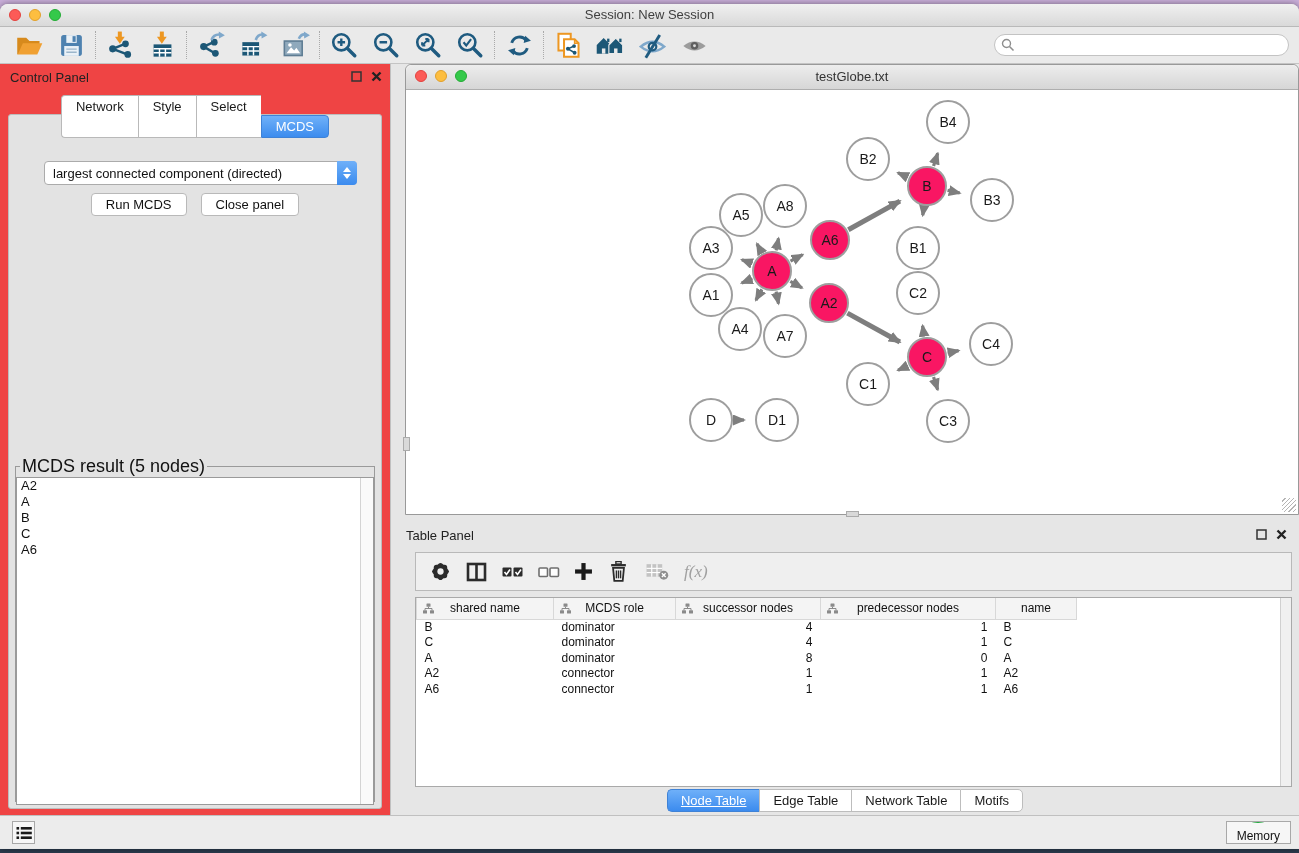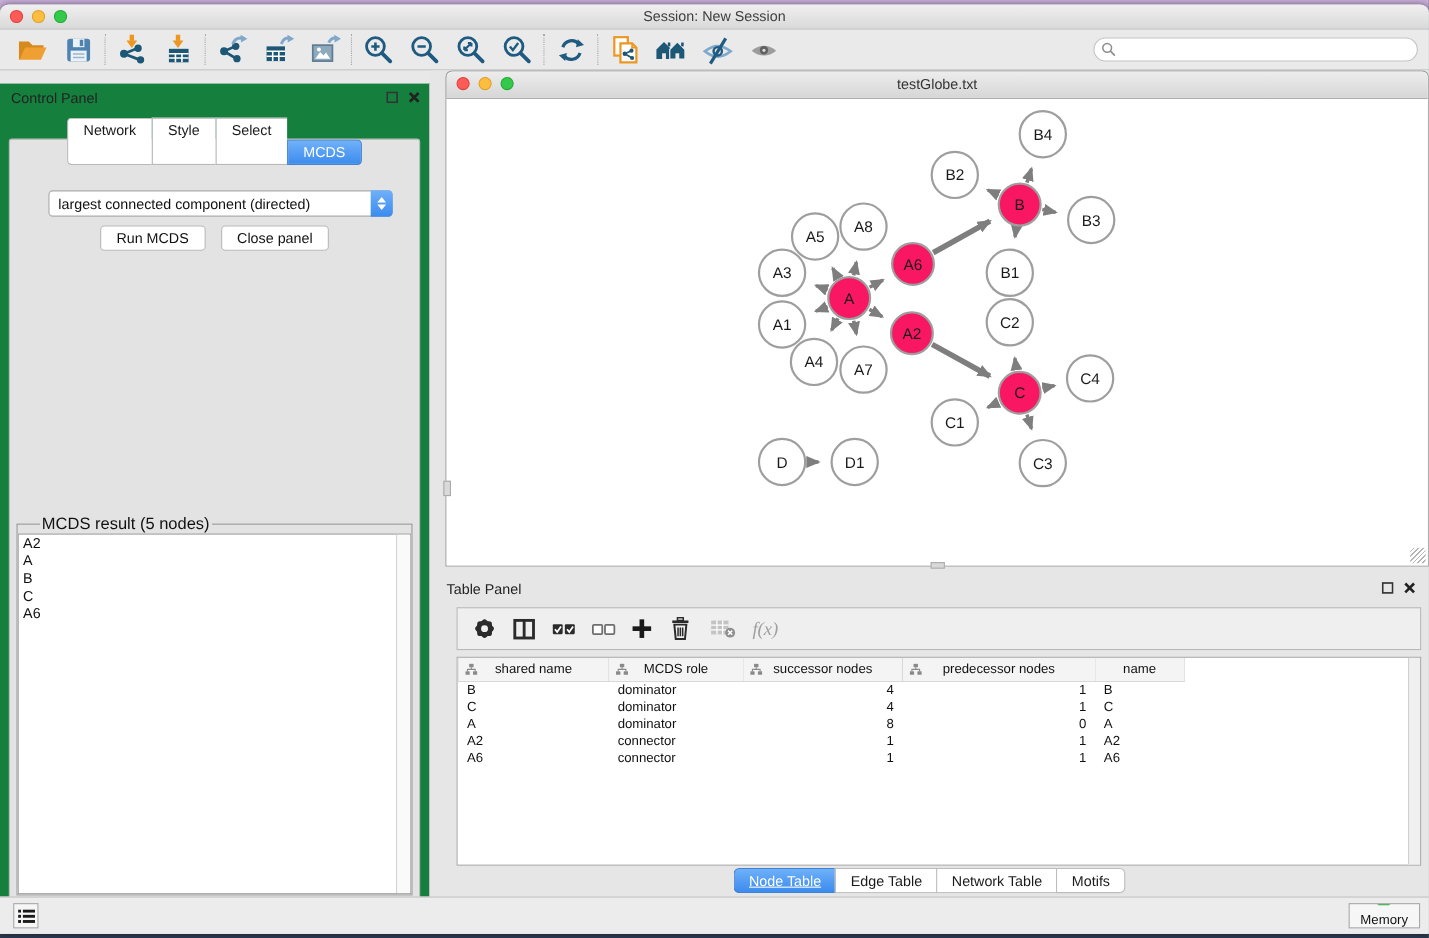--- a/index.html
+++ b/index.html
@@ -26,21 +26,21 @@
   .tb-sep { width:1px; height:28px; margin:0 3px; border-left:1px dotted #a9a9a9; }
   .search-wrap { position:absolute; right:10px; top:7px; width:295px; height:22px; }
   .search-field { width:100%; height:100%; border:1px solid #c3c3c3; border-radius:11px;
                   background:#fff; padding:0 8px 0 24px; font-size:12px; outline:none; }
   .search-glyph { position:absolute; left:7px; top:4px; }
 
   
   .main { position:relative; height:751px; }
 
   
-  .control-panel { position:absolute; left:0; top:12px; width:391px; height:751px; background:#15803d;
+  .control-panel { position:absolute; left:0; top:0; width:391px; height:751px; background:#ef4444;
                    border-right:1px solid #c0c0c0; }
   .cp-header { position:relative; height:26px; }
   .cp-title { position:absolute; left:10px; top:6px; font-size:13px; color:#222; }
   .panel-icons { position:absolute; right:8px; top:7px; display:flex; gap:9px; align-items:center; }
   .cp-tabs { position:absolute; top:31px; left:0; width:100%; display:flex; justify-content:center; z-index:2; }
   .cp-tab { font-size:13px; padding:3px 14px; background:#fff; border:1px solid #b9b9b9; border-right:none;
             color:#1a1a1a; cursor:default; }
   .cp-tab:first-child { border-radius:4px 0 0 4px; }
   .cp-tab:last-child { border-radius:0 4px 4px 0; border-right:1px solid #b9b9b9; }
   .cp-tab.active { background:linear-gradient(#70b1f9,#3c8cee); color:#fff; border-color:#3f82d6;margin-top:20px; }
@@ -54,21 +54,21 @@
                background:linear-gradient(#6fb0f9,#3b8bee); display:flex; flex-direction:column;
                align-items:center; justify-content:center; gap:2px; }
   .chev { width:0; height:0; border-left:4px solid transparent; border-right:4px solid transparent; }
   .chev.up { border-bottom:5px solid #fff; }
   .chev.down { border-top:5px solid #fff; }
   .cp-buttons { position:absolute; top:78px; width:100%; display:flex; justify-content:center; gap:14px; }
   .btn { font-size:13px; padding:3px 14px; background:#fff; border:1px solid #b9b9b9; border-radius:4px;
          color:#111; cursor:default; }
   fieldset.result { position:absolute; left:6px; right:6px; top:341px; height:346px;
                     border:1px solid #9a9a9a; background:#e3e3e3; }
-  fieldset.result legend { font-size:15px; color:#111; margin-left:20px; padding:0 2px; }
+  fieldset.result legend { font-size:18px; color:#111; margin-left:4px; padding:0 2px; }
   .result-list { position:relative; width:100%; height:328px; background:#fff; border:1px solid #9a9a9a;
                  overflow:hidden; }
   .result-scroll { position:absolute; right:0; top:0; width:13px; height:100%; background:#fafafa;
                    border-left:1px solid #d4d4d4; }
   .result-item { font-size:13px; color:#111; padding:0 4px; line-height:16px; }
 
   
   .right-area { position:absolute; left:391px; top:0; width:908px; height:751px; background:#e6e6e6; }
 
   .network-window { position:absolute; left:14px; top:0; width:894px; height:451px;

